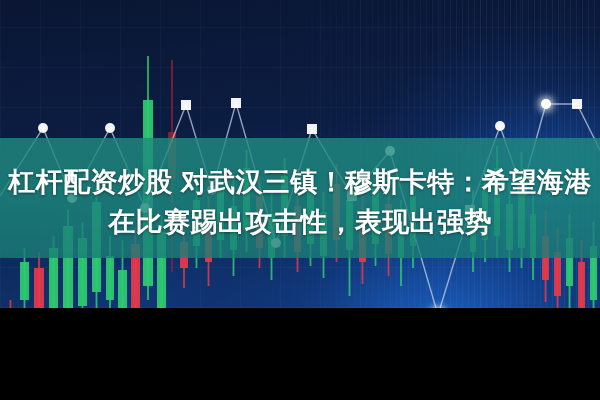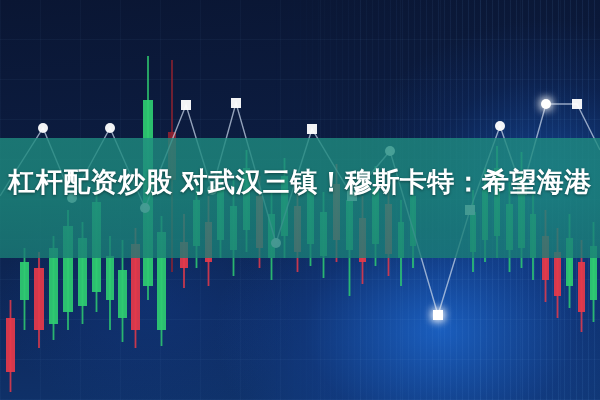--- a/index.html
+++ b/index.html
@@ -1,21 +1,21 @@
 <!DOCTYPE html>
 <html><head>
 <meta charset="utf-8">
 <title>Financial News Banner</title>
 <style>
   html,body{margin:0;padding:0;background:#000;}
   body{font-family:"Liberation Sans","DejaVu Sans",sans-serif;}
 
   #banner{
     position:relative;
-    width:600px;height:400px;
+    width:600px;height:308px;
     overflow:hidden;
     background:#0b1836;
   }
 
   
   .layer{position:absolute;inset:0;}
 
   #bg-base{
     background:
       radial-gradient(ellipse 300px 220px at 440px 330px, rgba(30,110,220,0.75) 0%, rgba(20,70,160,0.35) 45%, rgba(0,0,0,0) 75%),
@@ -191,15 +191,16 @@
         <rect x="517" y="185" width="10" height="10" fill="#ffffff" opacity="0.95"></rect>
         <circle cx="546" cy="104" r="5" fill="#ffffff" filter="url(#nodeGlow)"></circle>
         <rect x="572" y="99" width="10" height="10" fill="#ffffff" opacity="0.95"></rect>
       </g>
   </svg>
 
   <div id="overlay-band" style="top: 138px; height: 120px;"></div>
 
   <div id="headline" style="top: 162px; font-size: 27px; color: rgb(255, 255, 255);">
     <span class="ln">杠杆配资炒股 对武汉三镇！穆斯卡特：希望海港</span>
+    <span class="ln">在比赛踢出攻击性，表现出强势</span>
   </div>
 
 </div>
 
 </body></html>

